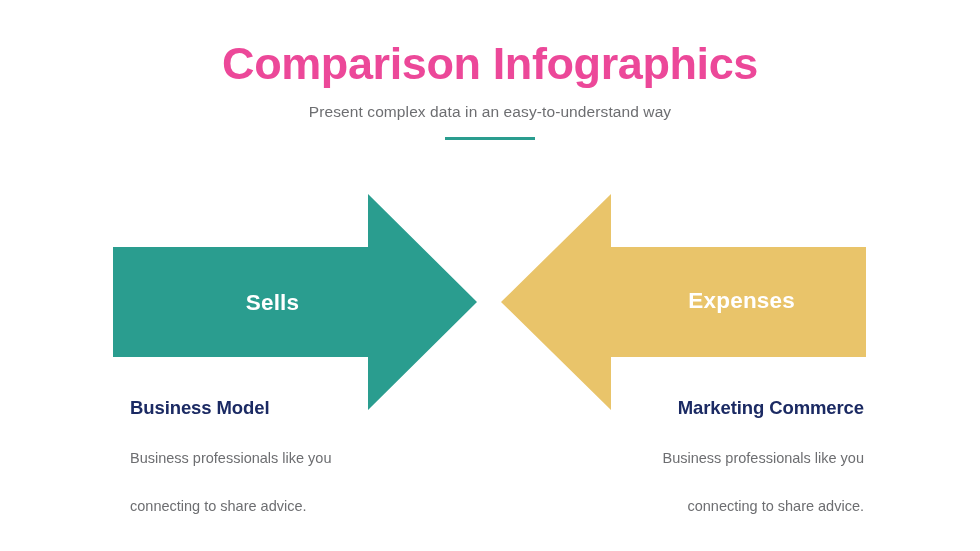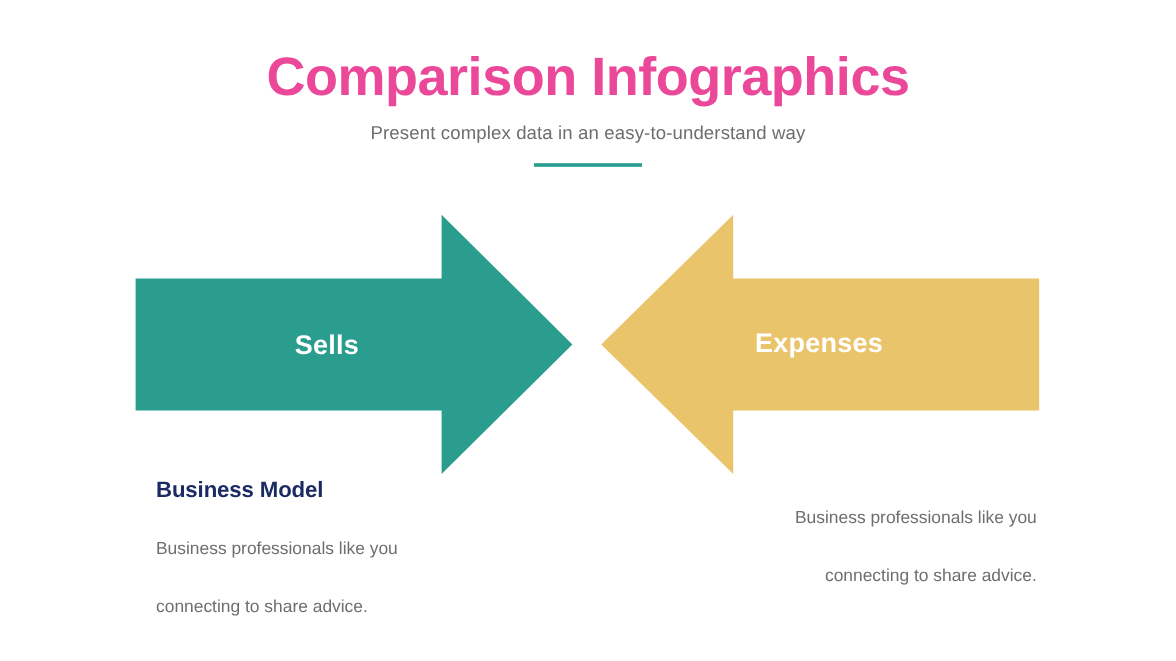--- a/index.html
+++ b/index.html
@@ -53,21 +53,21 @@
     display: inline-block;
     width: 90px;
     height: 3px;
     background: #2a9d8f;
   }
 
   
   #arrows {
     position: absolute;
     left: 0;
-    top: 171px;
+    top: 186px;
     width: 936px;
     height: 232px;
   }
   .arrow-svg {
     position: absolute;
     top: 0;
     left: 0;
   }
   .arrow-label {
     position: absolute;
@@ -80,20 +80,21 @@
   }
   #label-sells {
     left: 160px;
     top: 104px;
     width: 225px;
   }
   #label-expenses {
     left: 570px;
     top: 102px;
     width: 225px;
+    text-align: right;
   }
 
   
   .caption {
     position: absolute;
     top: 395px;
     width: 300px;
   }
   #caption-left {
     left: 130px;
@@ -156,19 +157,20 @@
 
   <div class="caption" id="caption-left">
     <div class="caption-heading">Business Model</div>
     <div class="caption-body">
       <span>Business professionals like you</span>
       <span>connecting to share advice.</span>
     </div>
   </div>
 
   <div class="caption" id="caption-right">
+    <div class="caption-heading">Marketing Commerce</div>
     <div class="caption-body">
       <span>Business professionals like you</span>
       <span>connecting to share advice.</span>
     </div>
   </div>
 
 </div>
 
 </body></html>

